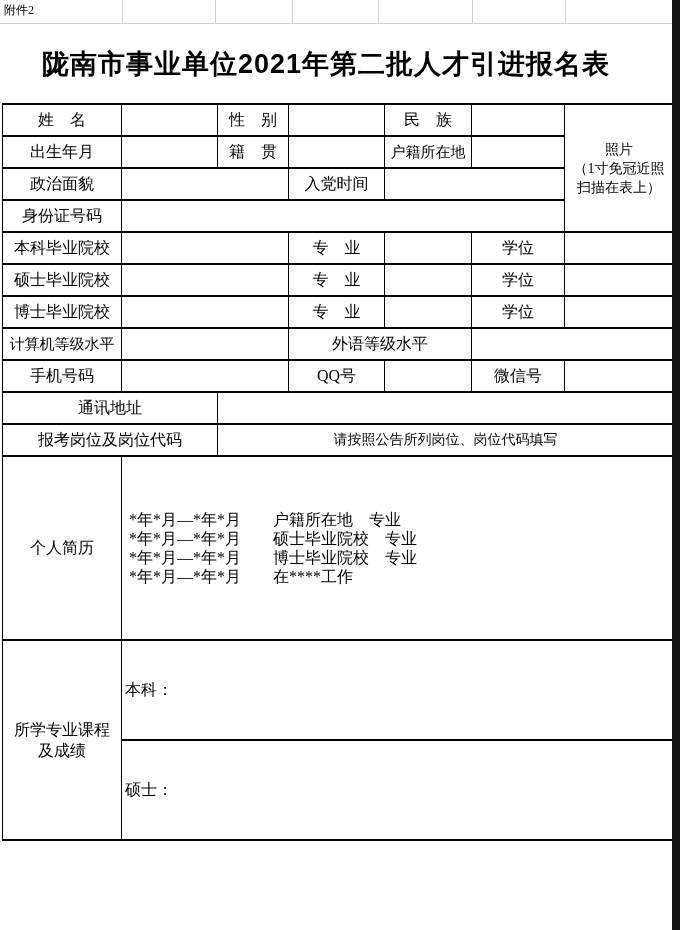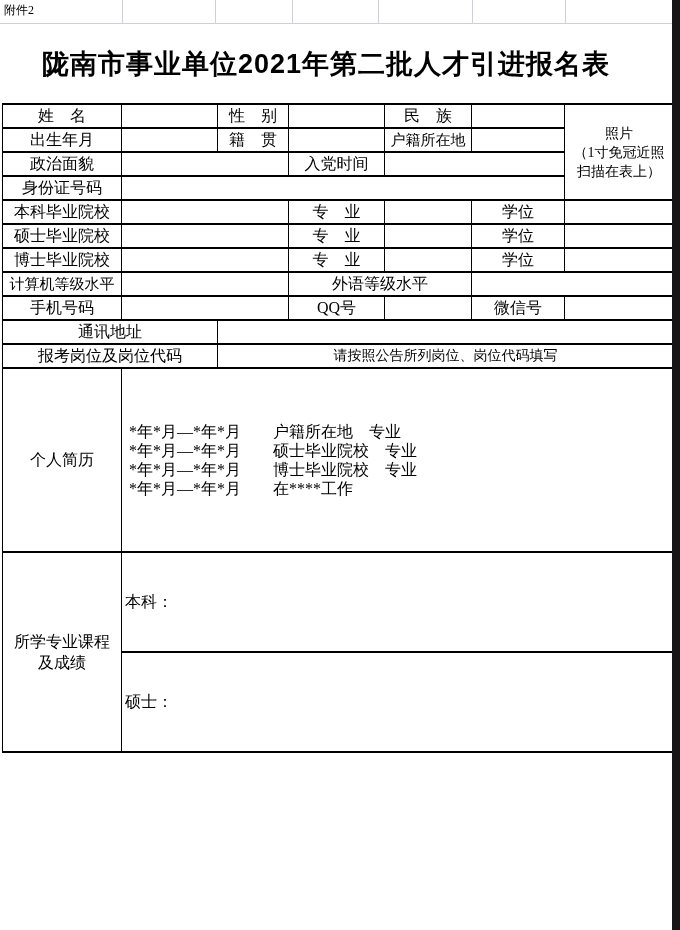--- a/index.html
+++ b/index.html
@@ -29,21 +29,21 @@
     position:absolute; top:103px; left:2px; width:671px;
     border-collapse:collapse; table-layout:fixed;
     font-size:16px;
   }
   td {
     border:1px solid #000;
     border-top-width:2px; border-bottom-width:2px;
     vertical-align:middle; text-align:center;
     padding:0; overflow:hidden;
   }
-  tr.h40  { height:24px; }
+  tr.h40  { height:32px; }
   tr.h184 { height:184px; }
   tr.h100 { height:100px; }
 
   td.small { font-size:15px; }
   td.photo { font-size:14px; line-height:19px;margin-top:28px; }
   td.note  { font-size:14px; }
   td.resume-cell { text-align:left; padding-left:7px; line-height:19px; }
   td.course-cell { text-align:left; padding-left:3px;margin-left:40px; }
   td.lbl2 { line-height:21px; }
 

